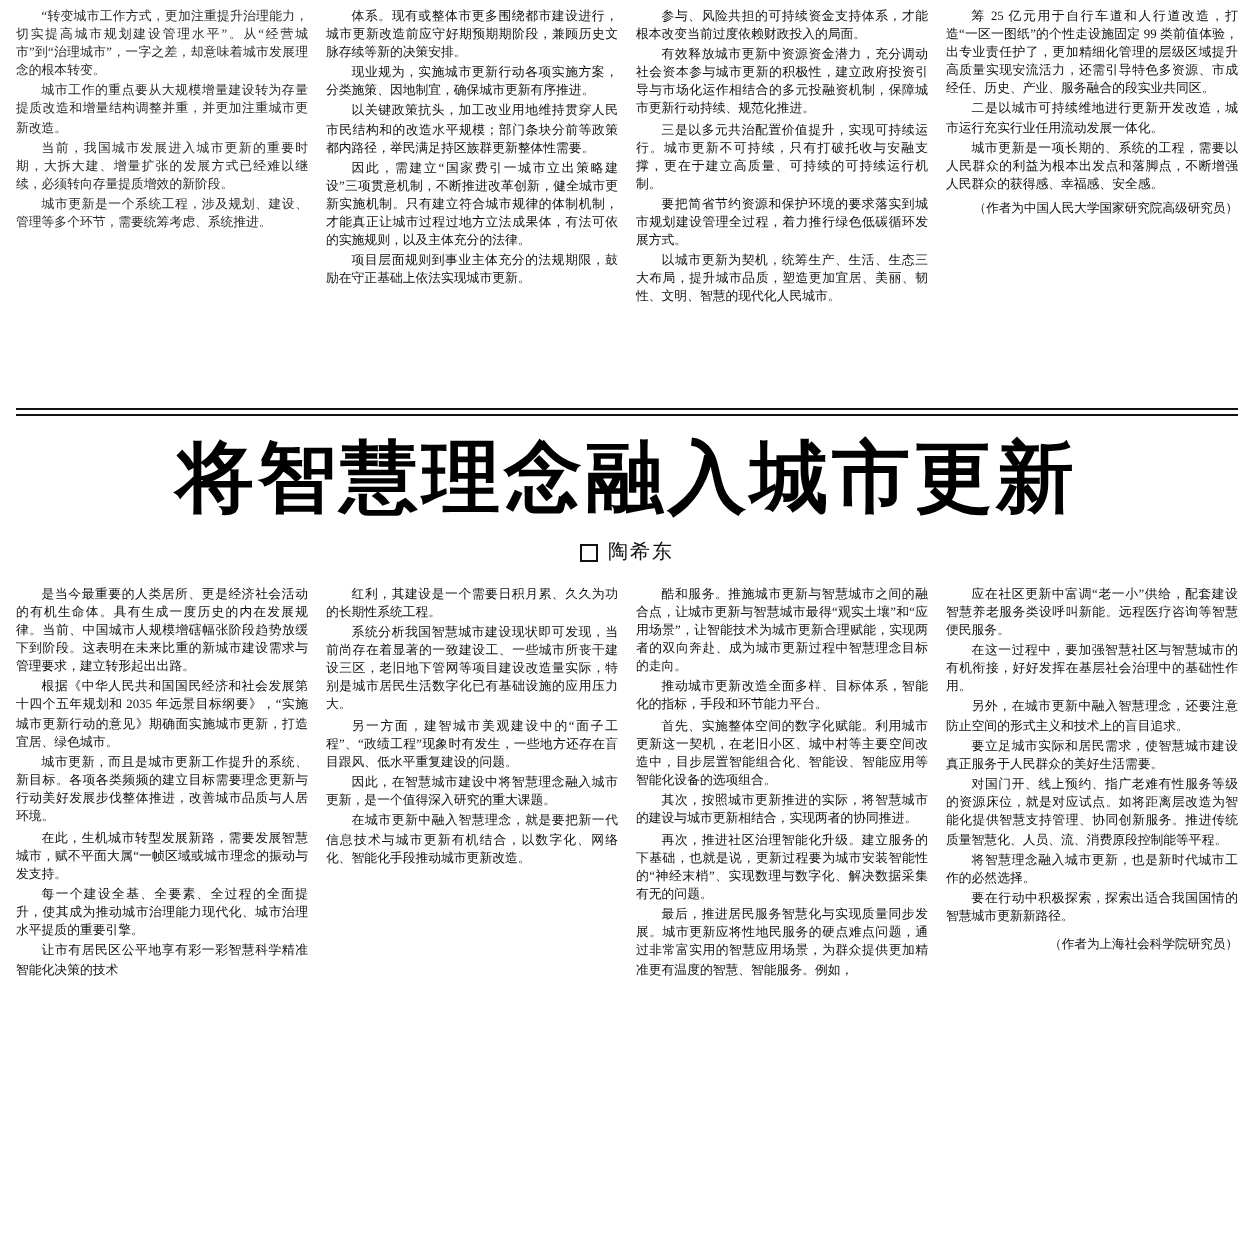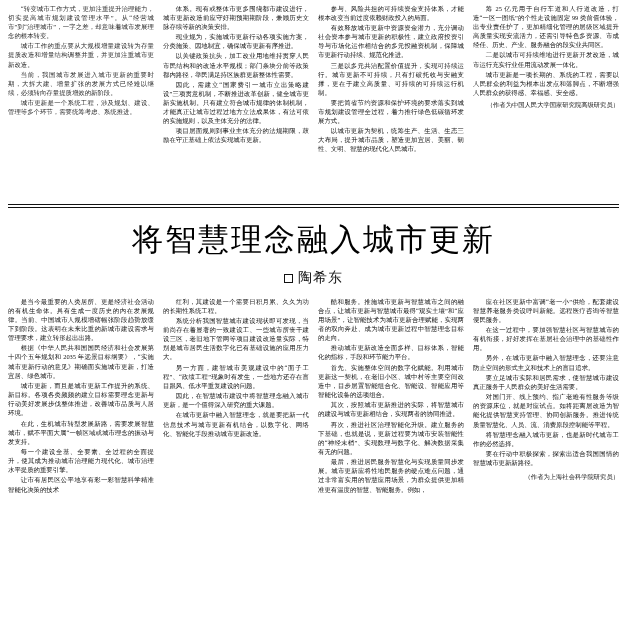--- a/index.html
+++ b/index.html
@@ -69,30 +69,30 @@
     margin-top: 1.5px;
   }
 
   
   .headline-block {
     text-align: center;
     padding: 10px 0 4px 0;
   }
   .headline {
     font-family: "DejaVu Serif", "Liberation Serif", serif;
-    font-size: 31px;
-    font-weight: normal;
+    font-size: 39px;
+    font-weight: bold;
     letter-spacing: 2px;
     line-height: 42px;
     color: #000;
     margin: 0;
   }
   .author-line {
     margin: 9px 0 0 0;
-    font-size: 14px;
+    font-size: 10px;
     letter-spacing: 1px;
     color: #111;
   }
   .author-mark {
     display: inline-block;
     width: 7px;
     height: 7px;
     border: 1px solid #111;
     margin-right: 5px;
     vertical-align: middle;

